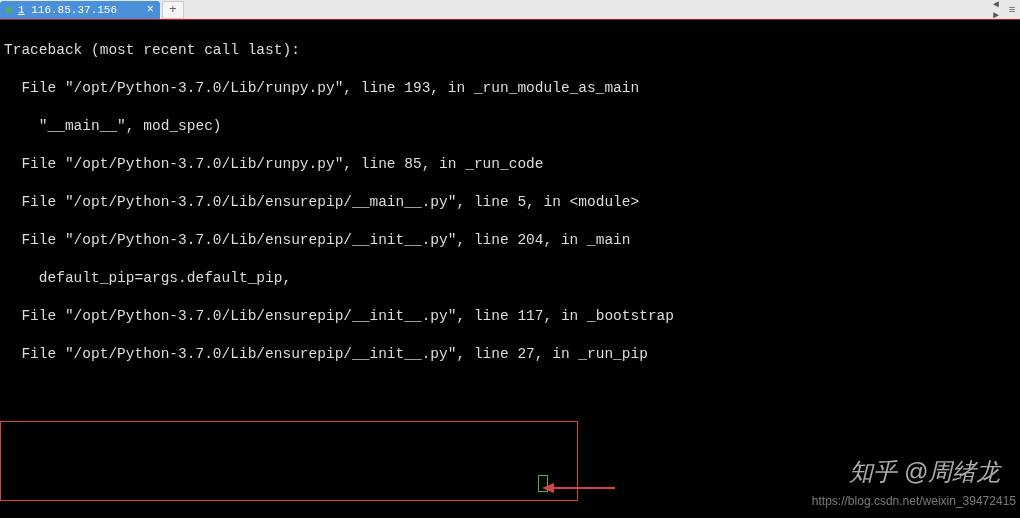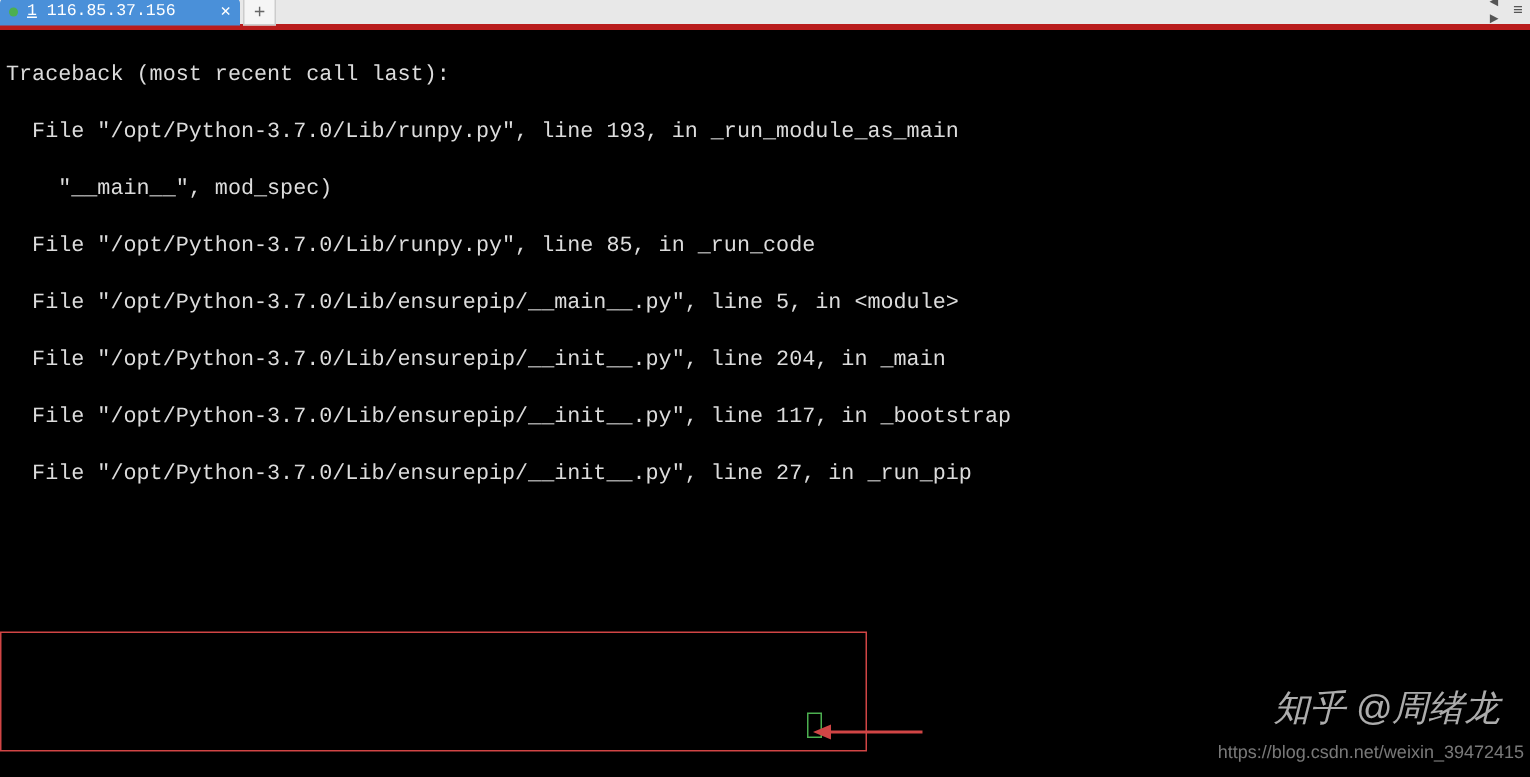--- a/index.html
+++ b/index.html
@@ -9,21 +9,21 @@
       font-family: Consolas, 'Courier New', monospace;
       background: #000;
       overflow: hidden;
       position: relative;
     }
     .tab-bar {
       height: 20px;
       background: #e8e8e8;
       display: flex;
       align-items: center;
-      border-bottom: 4px solid #b91c1c;
+      border-bottom: 1px solid #b91c1c;
     }
     .tab {
       height: 18px;
       background: #4a90d9;
       color: #fff;
       display: flex;
       align-items: center;
       padding: 0 4px 0 6px;
       font-size: 11px;
       gap: 6px;
@@ -140,20 +140,21 @@
   <div class="tab-menu">≡</div>
 </div>
 
 <div class="terminal">
 <div class="terminal-line">Traceback (most recent call last):</div>
 <div class="terminal-line">  File "/opt/Python-3.7.0/Lib/runpy.py", line 193, in _run_module_as_main</div>
 <div class="terminal-line">    "__main__", mod_spec)</div>
 <div class="terminal-line">  File "/opt/Python-3.7.0/Lib/runpy.py", line 85, in _run_code</div>
 <div class="terminal-line">  File "/opt/Python-3.7.0/Lib/ensurepip/__main__.py", line 5, in &lt;module&gt;</div>
 <div class="terminal-line">  File "/opt/Python-3.7.0/Lib/ensurepip/__init__.py", line 204, in _main</div>
+<div class="terminal-line">    default_pip=args.default_pip,</div>
 <div class="terminal-line">  File "/opt/Python-3.7.0/Lib/ensurepip/__init__.py", line 117, in _bootstrap</div>
 <div class="terminal-line">  File "/opt/Python-3.7.0/Lib/ensurepip/__init__.py", line 27, in _run_pip</div>
 
 
 
 
 
 
 
 

